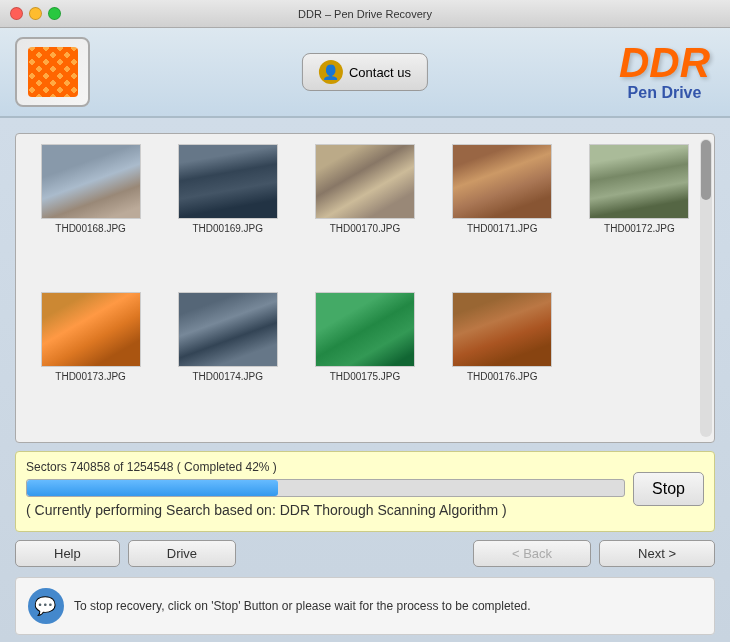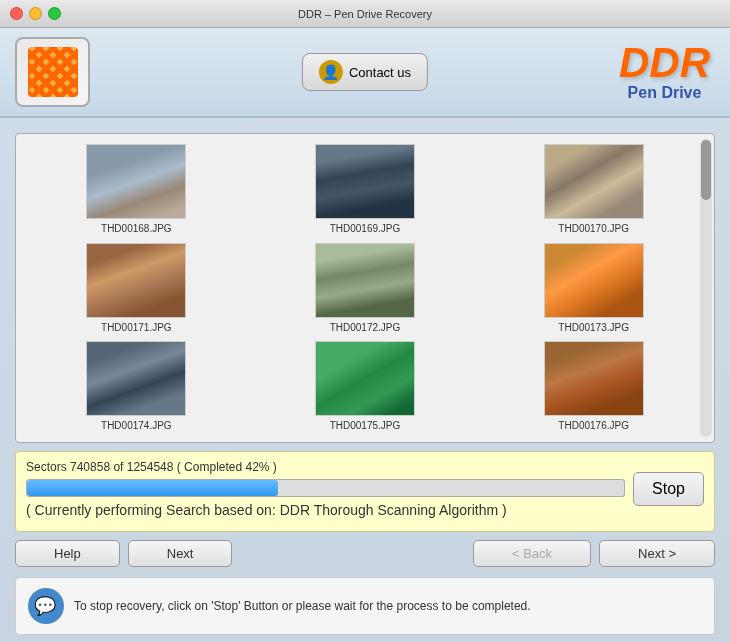--- a/index.html
+++ b/index.html
@@ -129,21 +129,21 @@
       border-radius: 4px;
       padding: 10px;
       height: 310px;
       overflow: hidden;
       position: relative;
       display: flex;
       flex-direction: column;
     }
     .file-grid {
       display: grid;
-      grid-template-columns: repeat(3, 1fr);
+      grid-template-columns: repeat(5, 1fr);
       gap: 8px;
       flex: 1;
     }
     .file-item {
       display: flex;
       flex-direction: column;
       align-items: center;
       gap: 4px;
     }
     .file-thumb {
@@ -363,21 +363,21 @@
           <div class="progress-bar-fill" id="progress-fill" style="width: 42%;"></div>
         </div>
         <div class="progress-status">( Currently performing Search based on: DDR Thorough Scanning Algorithm )</div>
       </div>
       <button class="stop-btn">Stop</button>
     </div>
   </div>
 
   <div class="button-row">
     <button class="nav-btn">Help</button>
-    <button class="nav-btn">Next</button>
+    <button class="nav-btn">Drive</button>
     <div class="spacer"></div>
     <button class="nav-btn nav-btn-disabled">&lt; Back</button>
     <button class="nav-btn">Next &gt;</button>
   </div>
 
   <div class="info-bar">
     <div class="info-icon">💬</div>
     <span>To stop recovery, click on 'Stop' Button or please wait for the process to be completed.</span>
   </div>
 

